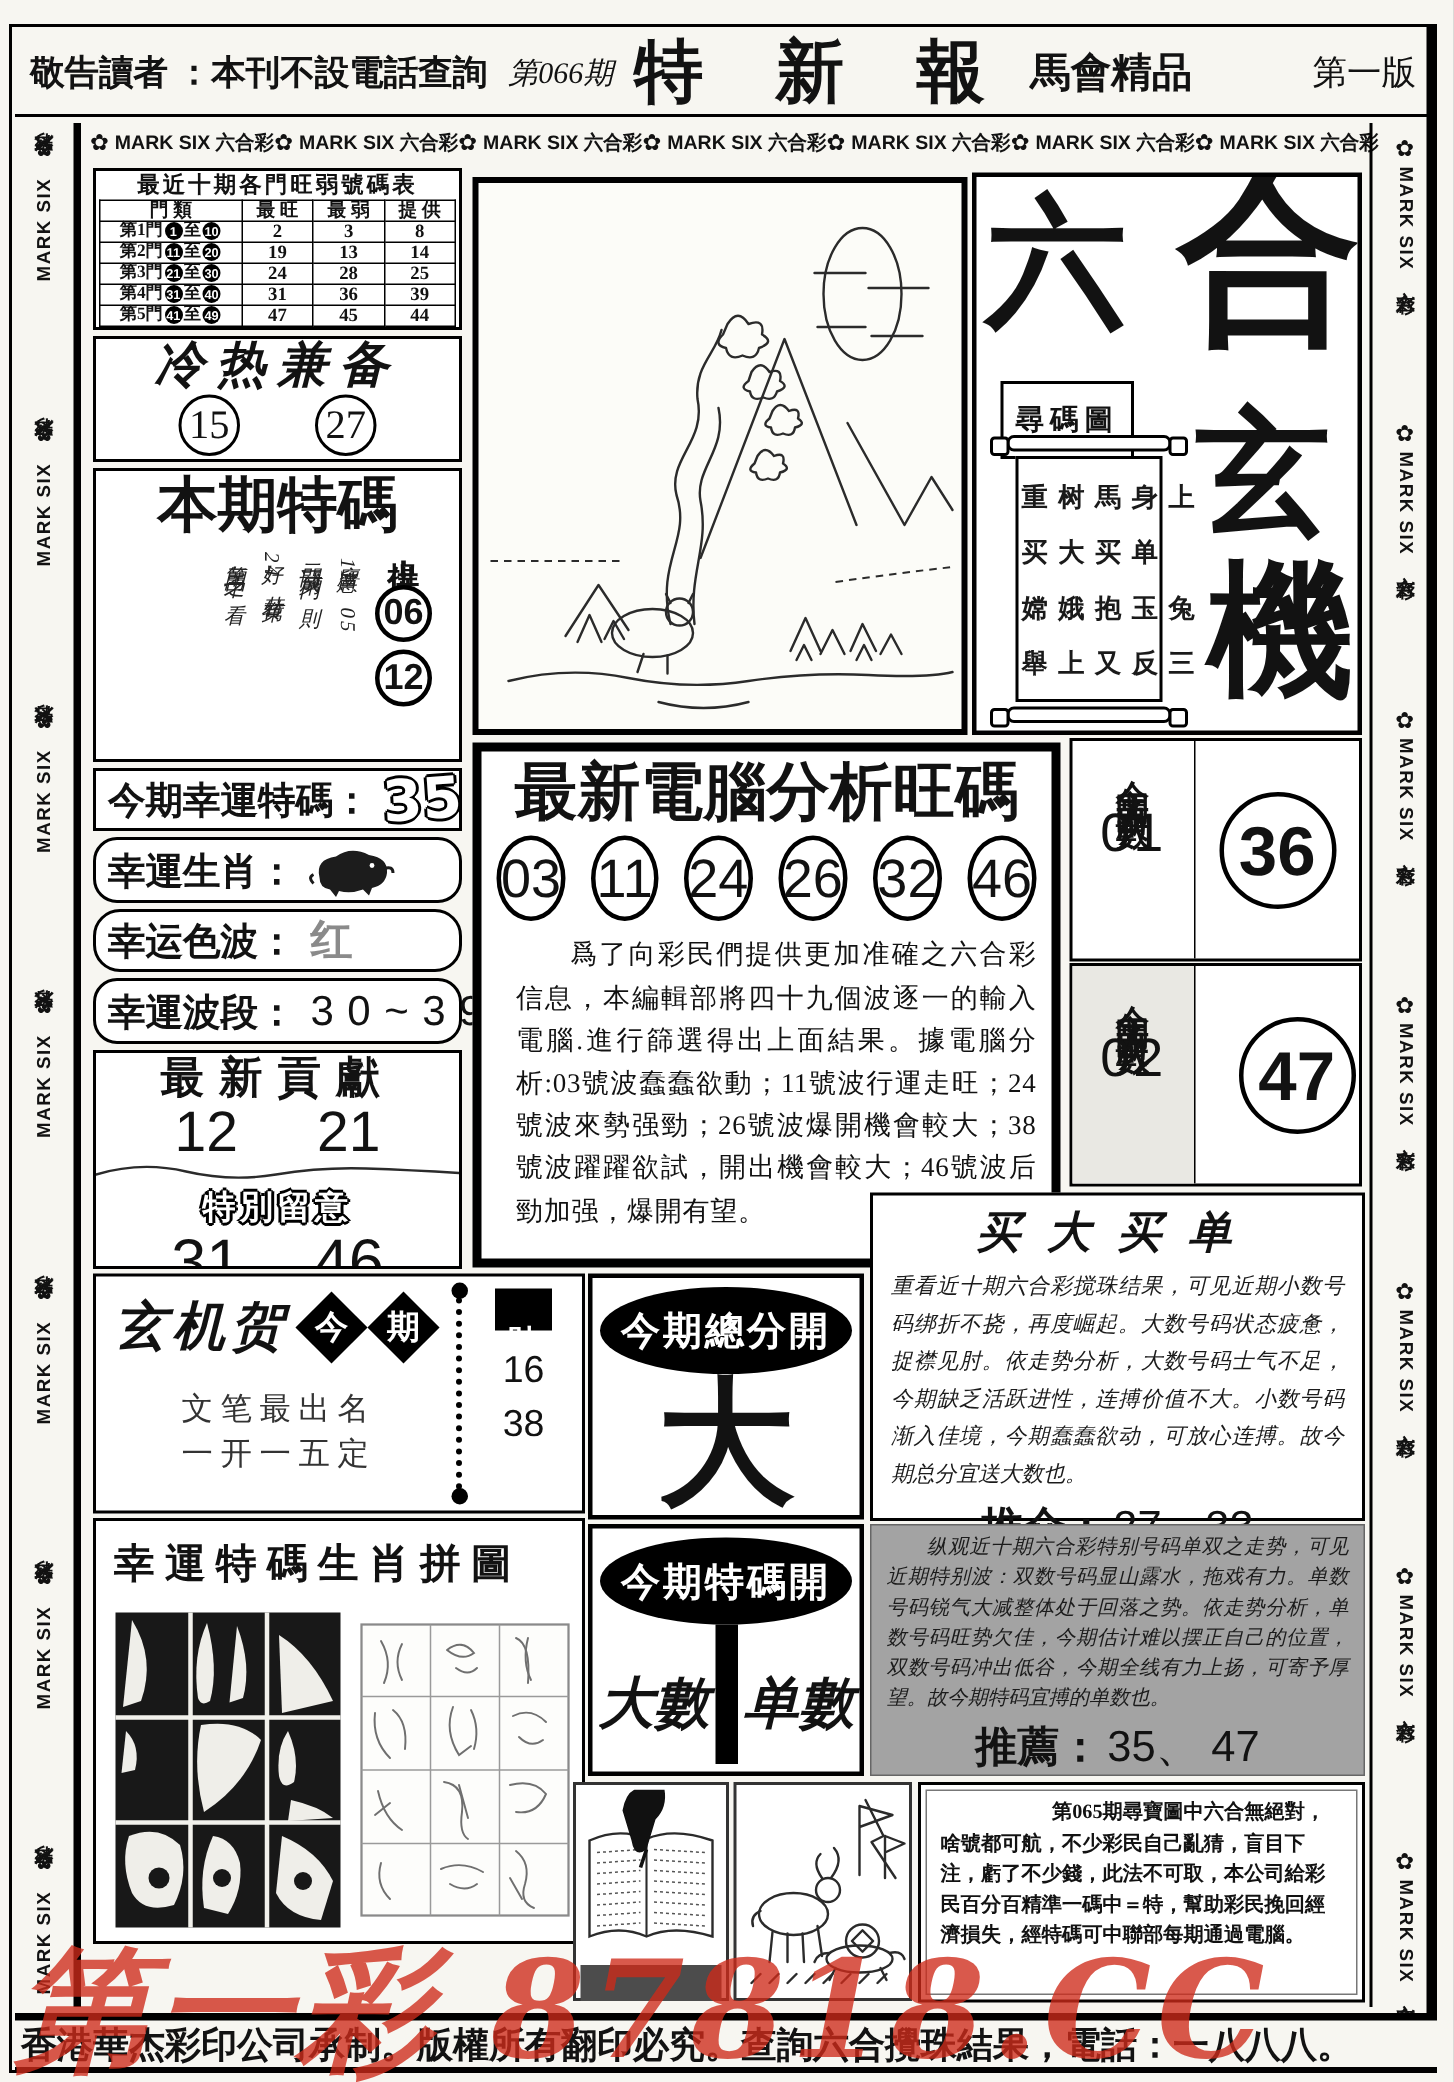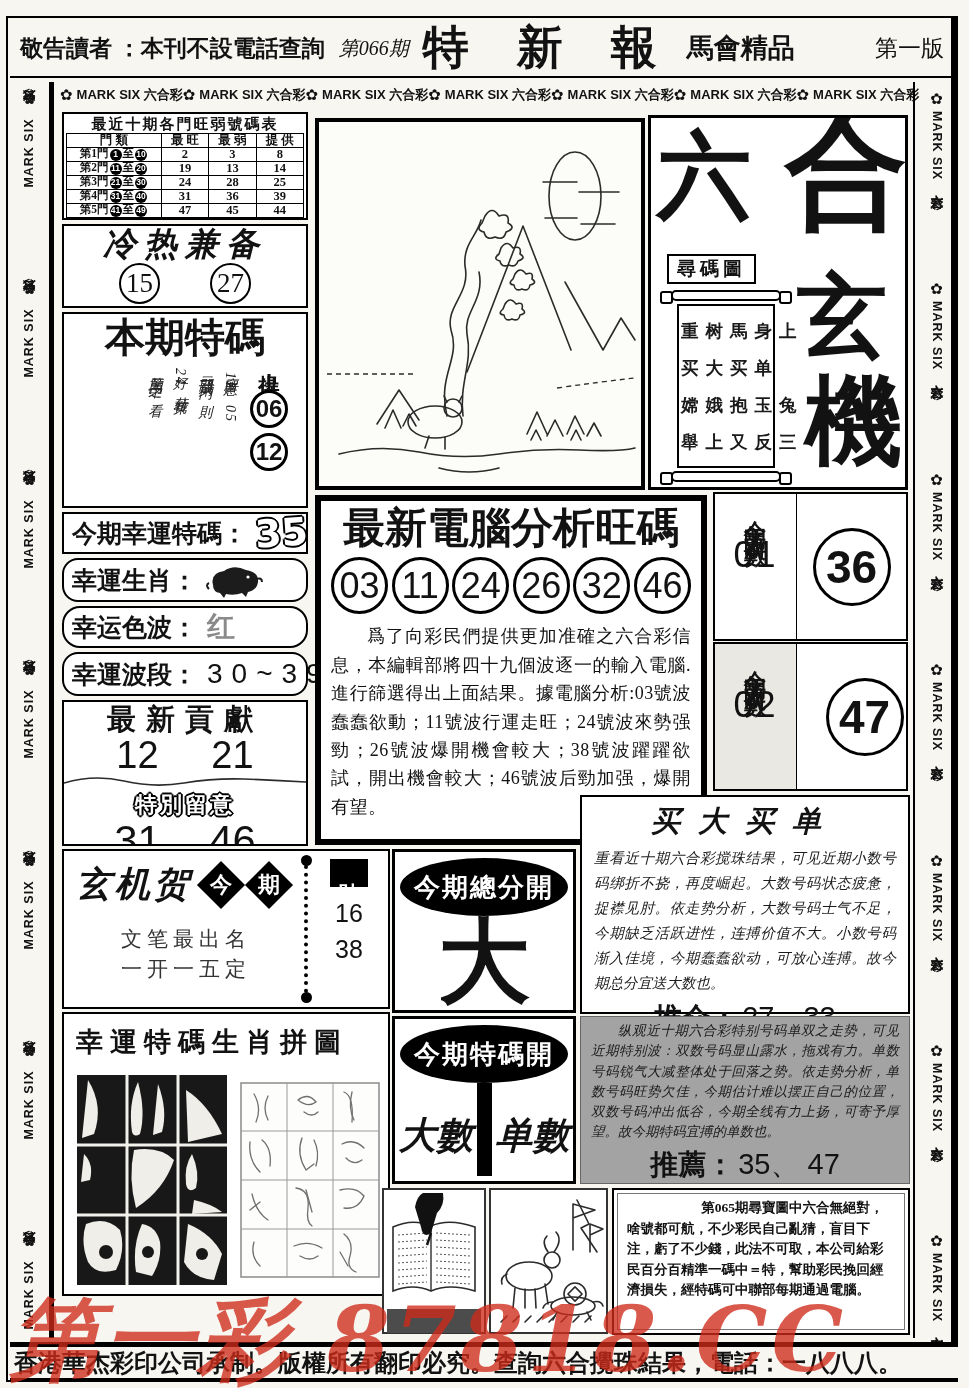--- a/index.html
+++ b/index.html
@@ -81,23 +81,23 @@
   .tip-nums { font-size:25px; font-family:"Liberation Sans",sans-serif; margin-top:8px; line-height:1.45; text-align:center; }
 
   #puzzle-box { left:62px; top:1012px; width:328px; height:284px; border:2px solid #000; background:#fff; padding:10px 8px 6px 12px; }
   .pz-title { font-size:27px; font-weight:bold; letter-spacing:7px; white-space:nowrap; }
   .pz-grids { display:flex; gap:12px; margin-top:14px; }
 
   
   #draw-box { left:315px; top:118px; width:330px; height:372px; border:4px solid #000; background:#fcfcf8; }
   #comp-box { left:315px; top:495px; width:392px; height:350px; border:6px solid #000; background:#fff; padding:4px 10px; }
   .comp-title { font-size:42px; font-weight:900; text-align:center; line-height:1.1; font-family:"DejaVu Serif",serif; white-space:nowrap; }
-  .comp-nums { display:flex; justify-content:space-between; margin:6px 0 8px; }
+  .comp-nums { display:flex; justify-content:flex-start; margin:6px 0 8px;gap:17px; }
   .circle56 { width:57px; height:57px; border:3px solid #000; border-radius:50%; display:flex; align-items:center; justify-content:center; font-size:36px; font-family:"Liberation Sans",sans-serif; }
-  .comp-para { font-size:18px; line-height:1.58; text-align:justify; text-indent:2em; letter-spacing:0.5px; }
+  .comp-para { font-size:18px; line-height:1.58; text-align:justify; text-indent:2em; letter-spacing:0.5px;margin-left:13px; }
 
   #total-box { left:392px; top:849px; width:184px; height:164px; border:3px solid #000; background:#fff; text-align:center; }
   .oval { width:168px; height:58px; background:#000; color:#fff; border-radius:50%; display:flex; align-items:center; justify-content:center; font-size:26px; font-weight:bold; letter-spacing:2px; margin:6px auto 0; }
   .big-char { font-size:92px; font-weight:bold; line-height:1.02; }
   #sopen-box { left:392px; top:1016px; width:184px; height:168px; border:3px solid #000; background:#fff; text-align:center; }
   .stem { width:15px; height:13px; background:#000; margin:0 auto; }
   .so-cells { display:flex; height:80px; align-items:center; }
   .so-cell { flex:1; font-size:37px; font-weight:900; font-style:italic; }
   .so-bar { width:15px; height:100%; background:#000; }
 
@@ -105,21 +105,21 @@
   .book-cap { height:24px; background:#4c4c4c; margin-top:2px; }
   #goat-panel { left:489px; top:1188px; width:119px; height:146px; border:2px solid #333; background:#fff; }
 
   
   #hex-box { left:648px; top:115px; width:260px; height:375px; border:3px solid #000; background:#fff; overflow:hidden; }
   .hex-char { position:absolute; font-weight:900; font-family:"DejaVu Serif",serif; line-height:1; }
   #hx1 { left:6px; top:10px; font-size:94px; }
   #hx2 { right:-2px; top:-8px; font-size:122px; }
   #hx3 { right:18px; top:152px; font-size:90px; }
   #hx4 { right:2px; top:254px; font-size:98px; }
-  .seal { position:absolute; left:16px; top:136px; border:2.5px solid #000; padding:0 8px; font-size:19px; font-weight:bold; letter-spacing:4px; background:#fff; }
+  .seal { position:absolute; left:16px; top:136px; border:2.5px solid #000; padding:11px 8px; font-size:19px; font-weight:bold; letter-spacing:4px; background:#fff; }
   .scroll { position:absolute; left:6px; top:172px; width:138px; height:198px; }
   .roller { height:11px; border:2px solid #000; border-radius:5px; background:#fff; margin:0 14px; position:relative; }
   .roller::before, .roller::after { content:''; position:absolute; top:-1px; width:9px; height:9px; border:2px solid #000; border-radius:3px; background:#fff; }
   .roller::before { left:-13px; } .roller::after { right:-13px; }
   .scroll-panel { border:2px solid #000; margin:3px 20px; height:164px; padding:6px 2px; display:flex; flex-direction:column; justify-content:space-around; background:#fff; }
   .poem-row { font-size:17.5px; font-weight:bold; letter-spacing:7px; text-align:center; white-space:nowrap; color:#1a1a1a; }
 
   .appear-box { left:713px; width:195px; height:149px; border:2px solid #000; background:#fff; display:flex; }
   #appear1 { top:492px; } #appear2 { top:642px;gap:26px; }
   .ap-left { width:82px; border-right:1.5px solid #000; display:flex; flex-direction:column; align-items:center; padding-top:8px; }

